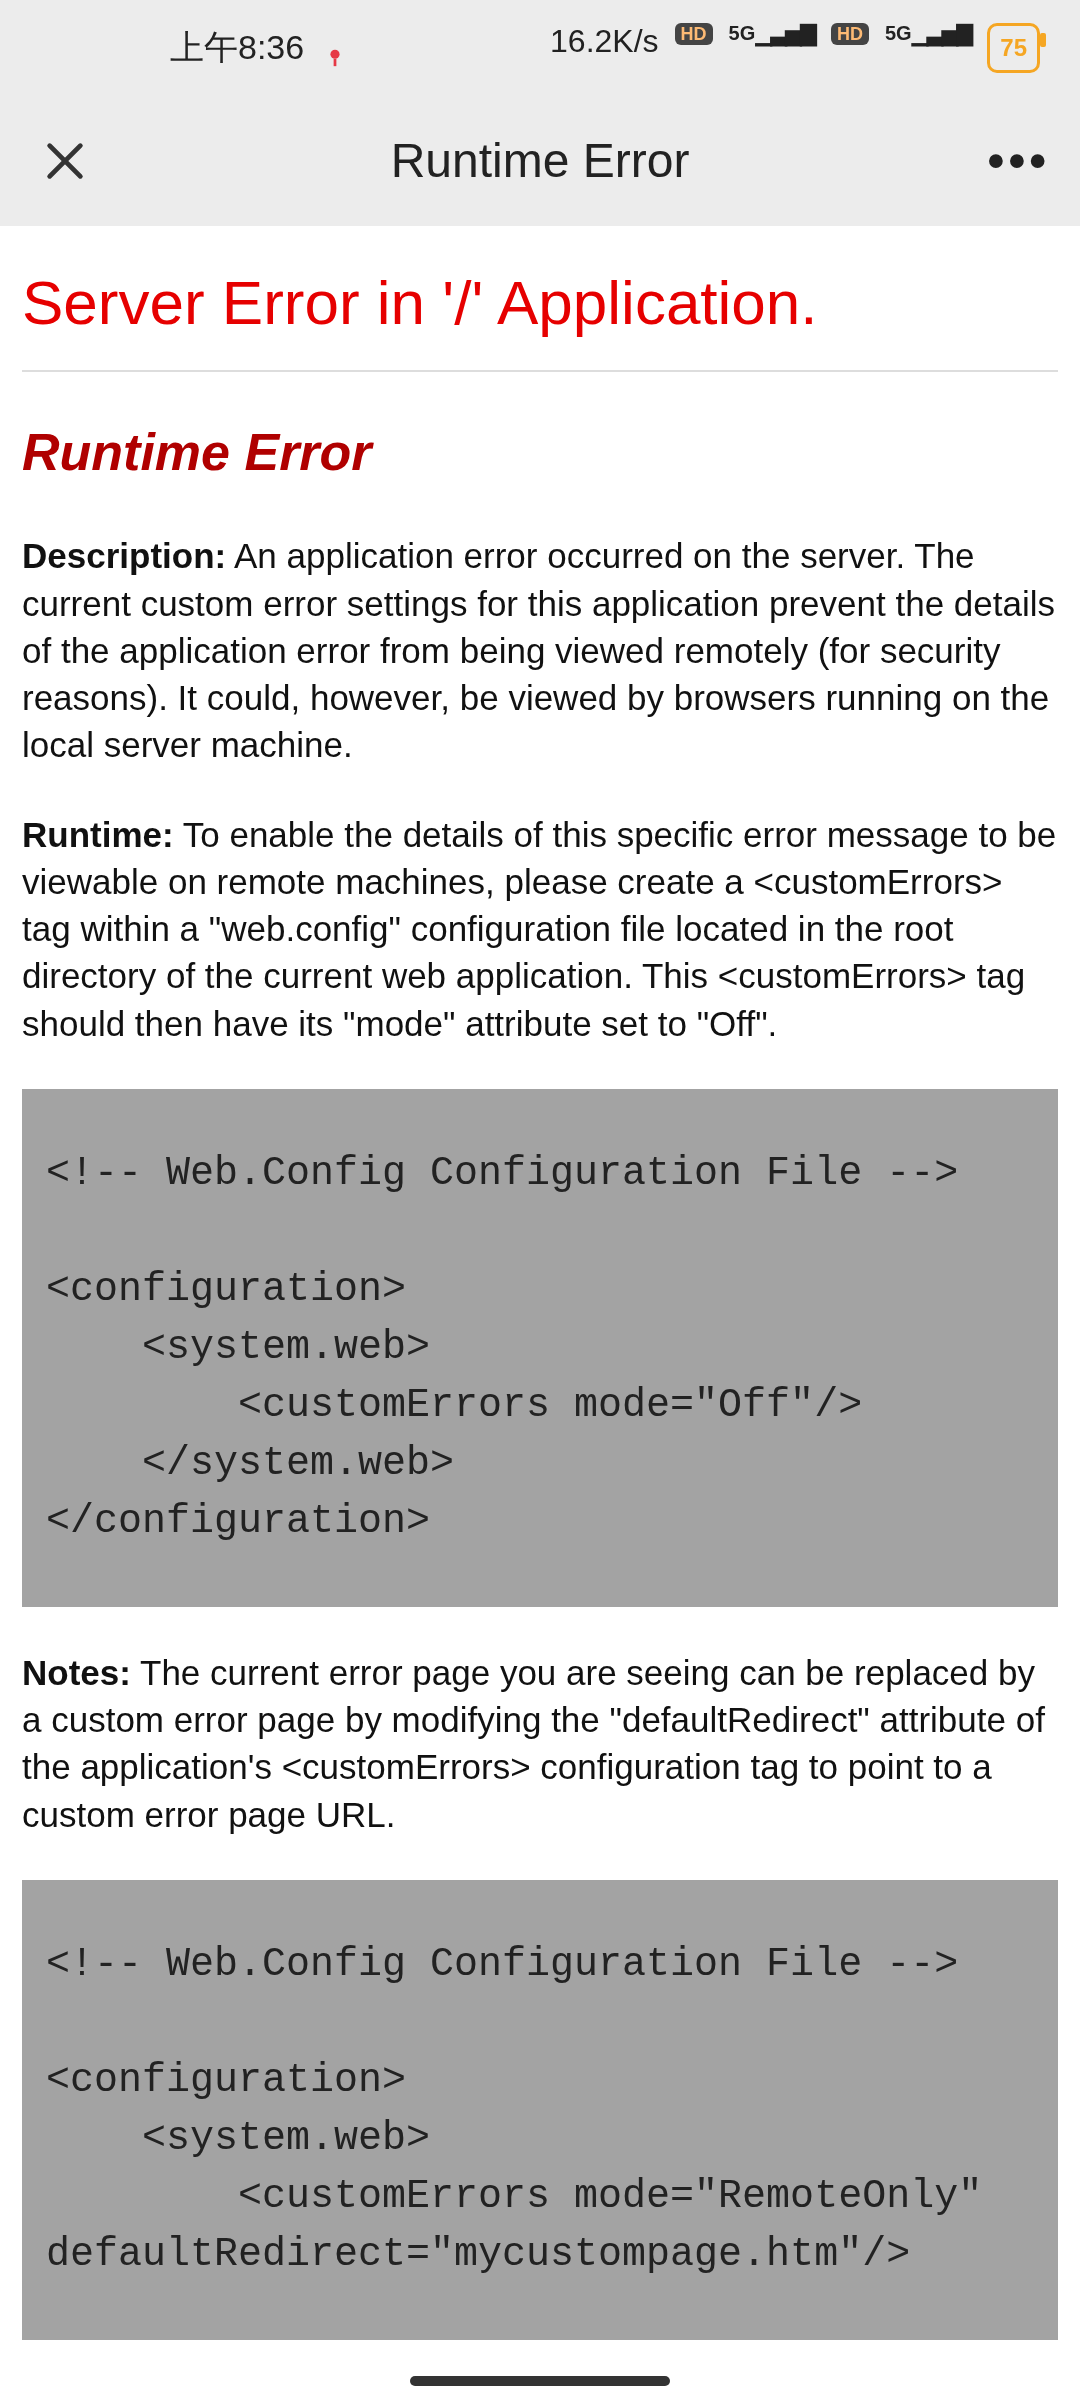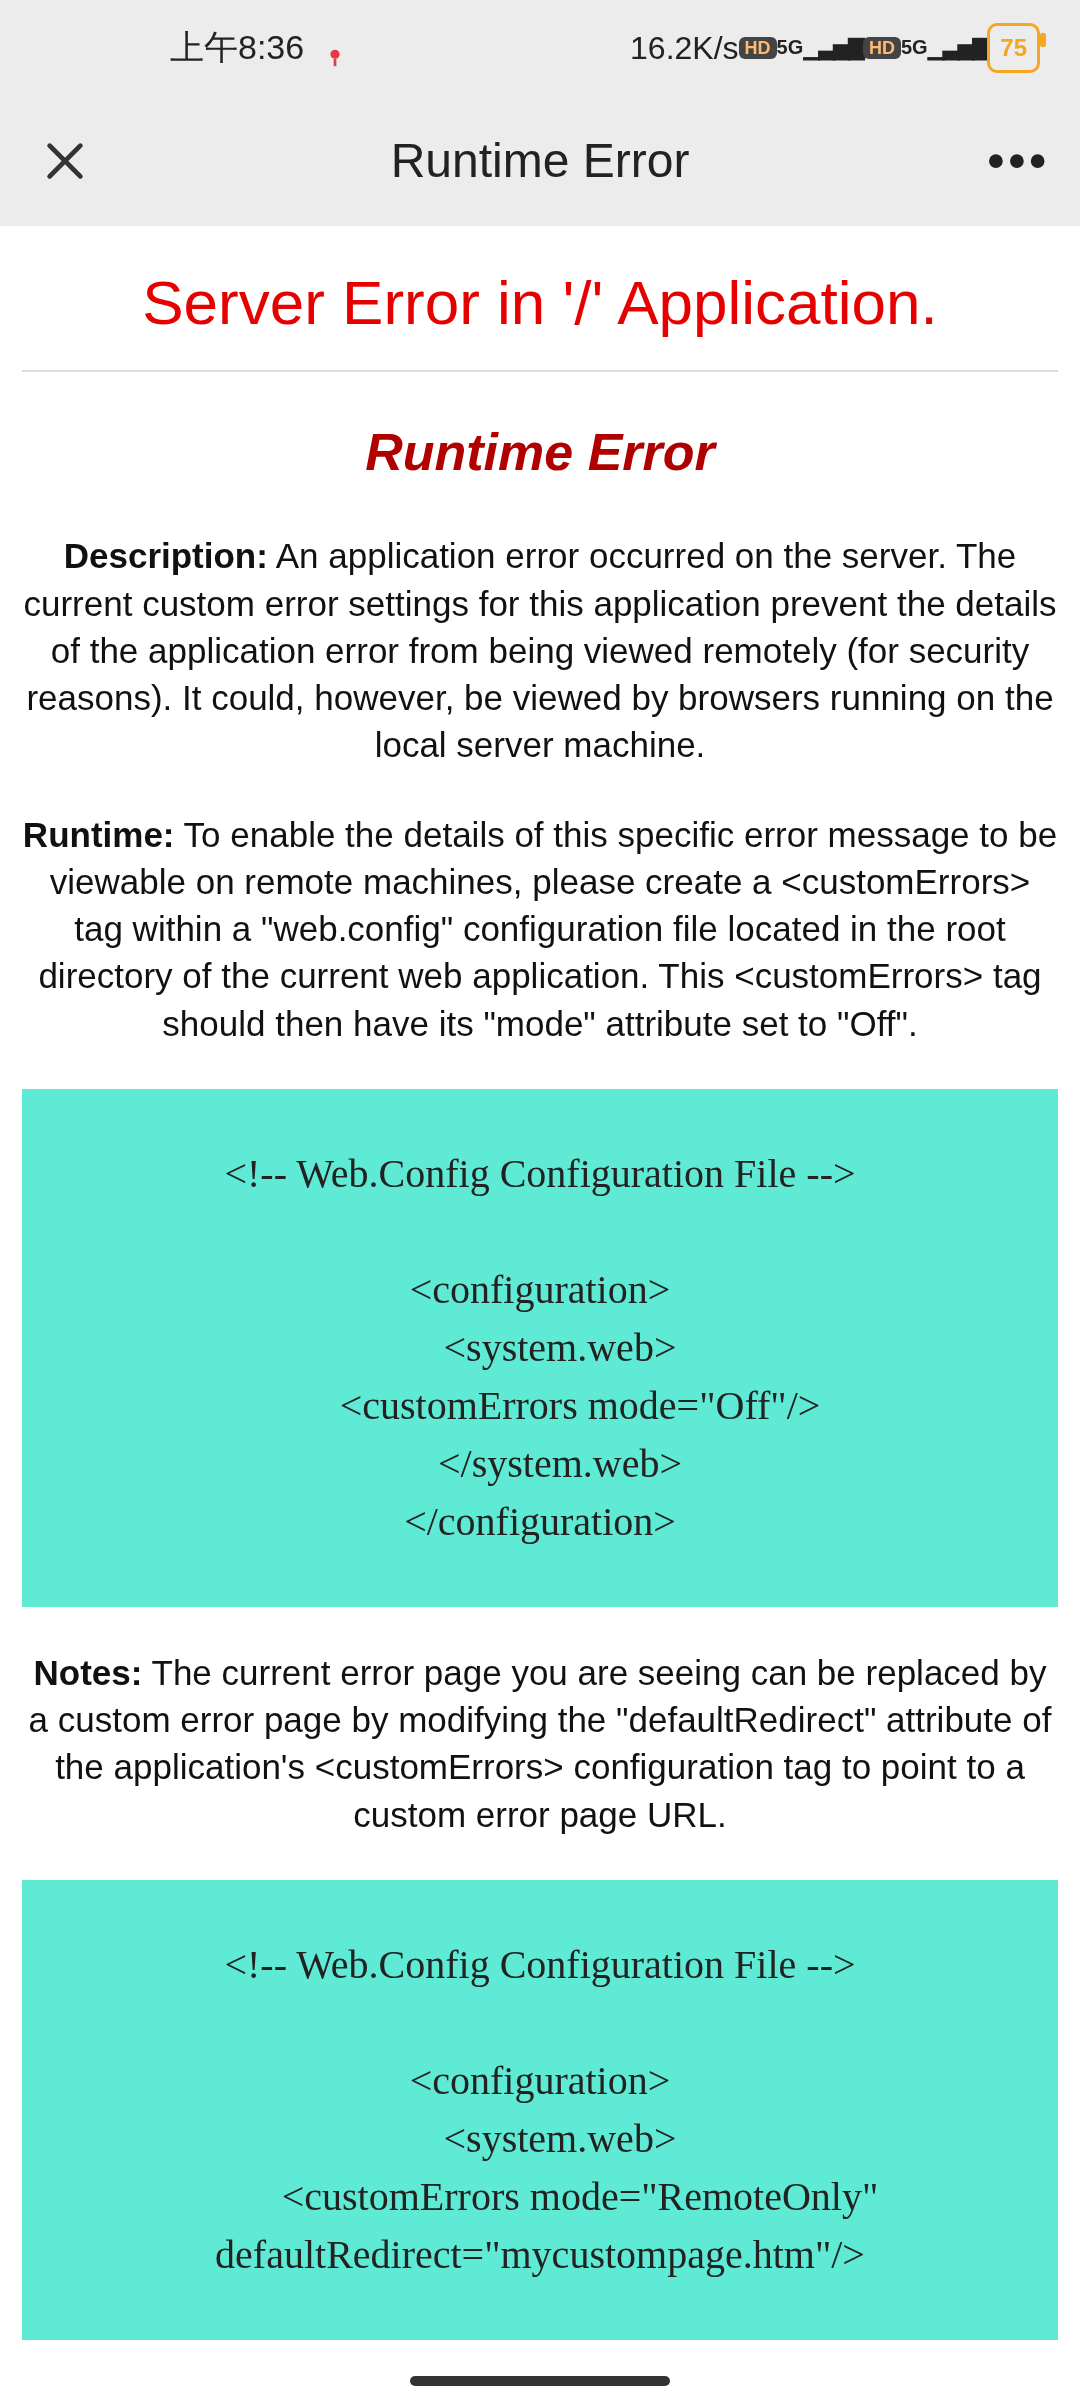--- a/index.html
+++ b/index.html
@@ -8,21 +8,21 @@
     height: 96px;
     background: #ececec;
     display: flex;
     align-items: center;
     justify-content: space-between;
     padding: 0 40px 0 170px;
     font-size: 34px;
     color: #222;
   }
   .status-left { display: flex; align-items: center; gap: 20px; font-weight: 500;}
-  .status-right { display: flex; align-items: center; gap: 0; font-weight: 500; font-size: 32px;}
+  .status-right { display: flex; align-items: flex-start; gap: 16px; font-weight: 500; font-size: 32px;}
   .pin-icon {
     width: 22px; height: 22px; display: inline-block;
   }
   .hd-badge {
     background: #444; color: #fdba74; font-size: 18px; font-weight: bold;
     border-radius: 6px; padding: 2px 6px; line-height: 1;
   }
   .sig-5g { font-size: 20px; line-height: 1; display:flex; flex-direction:row; align-items:flex-start;}
   .sig-5g .top { font-weight:600; }
   .sig-5g .bars { letter-spacing:-2px; font-size:22px;}
@@ -48,21 +48,20 @@
   .title-text {
     flex: 1; text-align: center;
     font-size: 48px; color: #222; font-weight: 400;
   }
   .more-dots { width: 70px; text-align: right; font-size: 48px; letter-spacing: 4px; color:#222; font-weight:bold;}
   .content {
     background: #fff;
     padding: 40px 22px 0 22px;
     height: calc(2400px - 96px - 130px);
     overflow: hidden;
-    text-align: center;
   }
   .server-error {
     color: #e60000;
     font-size: 62px;
     font-weight: 400;
     line-height: 1.2;
     margin-bottom: 30px;
     font-family: Arial, sans-serif;
   }
   hr.sep {
@@ -79,23 +78,23 @@
   }
   .para {
     font-size: 35px;
     color: #111;
     line-height: 1.35;
     margin-bottom: 42px;
     font-family: Arial, sans-serif;
   }
   .para .lbl { font-weight: bold; margin-top: 36px; }
   .codebox {
-    background: #5eead4;
+    background: #a3a3a3;
     padding: 56px 24px;
-    font-family: Liberation Serif, serif;
+    font-family: Liberation Mono, monospace;
     font-size: 40px;
     color: #222;
     line-height: 1.45;
     white-space: pre-wrap;
     word-break: break-word;
     margin-bottom: 42px;
   }
   .homebar {
     position: absolute;
     bottom: 14px; left: 50%; transform: translateX(-50%);

